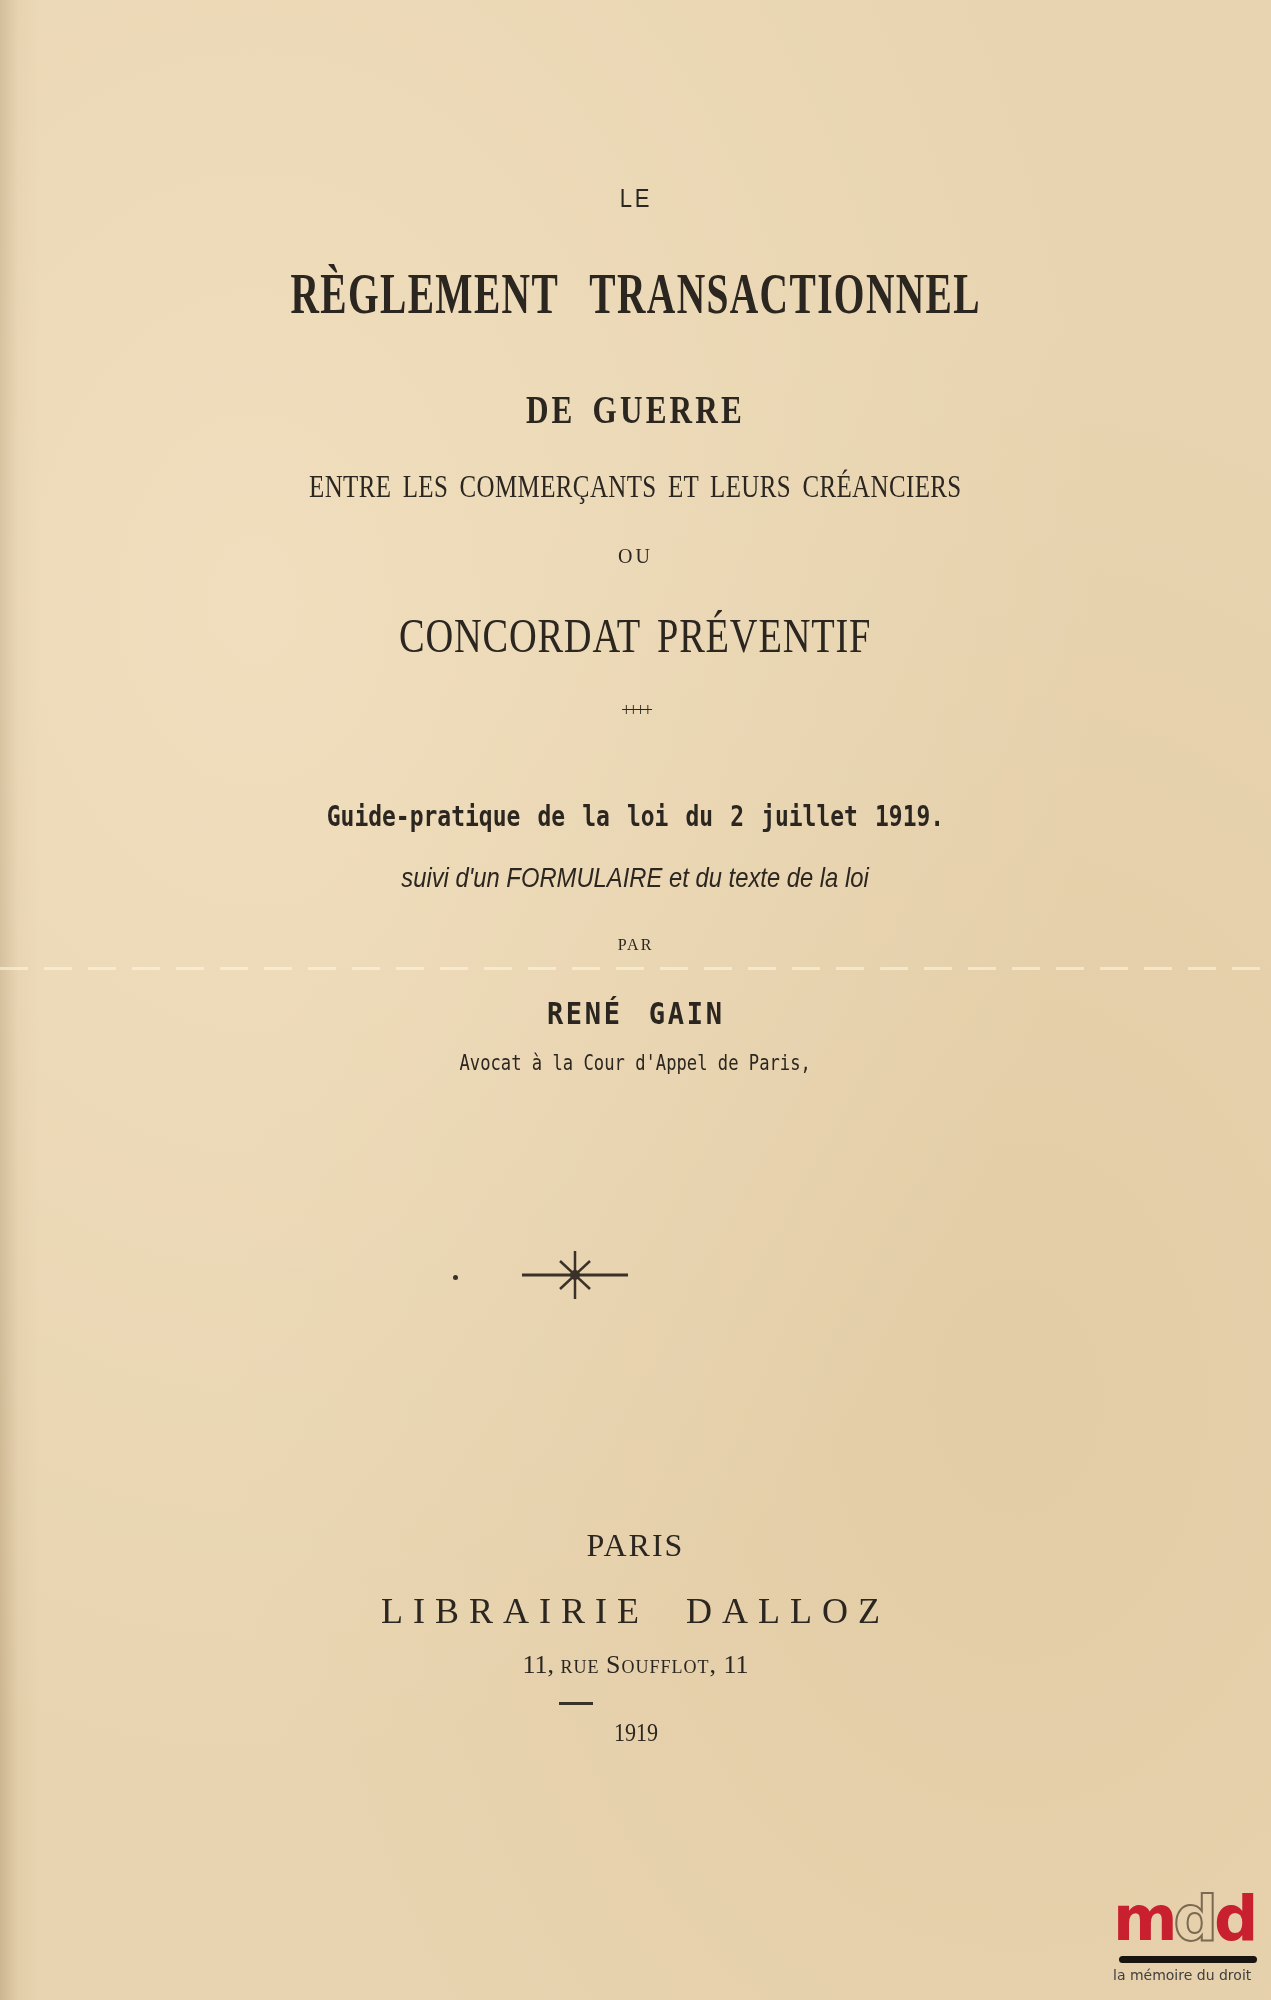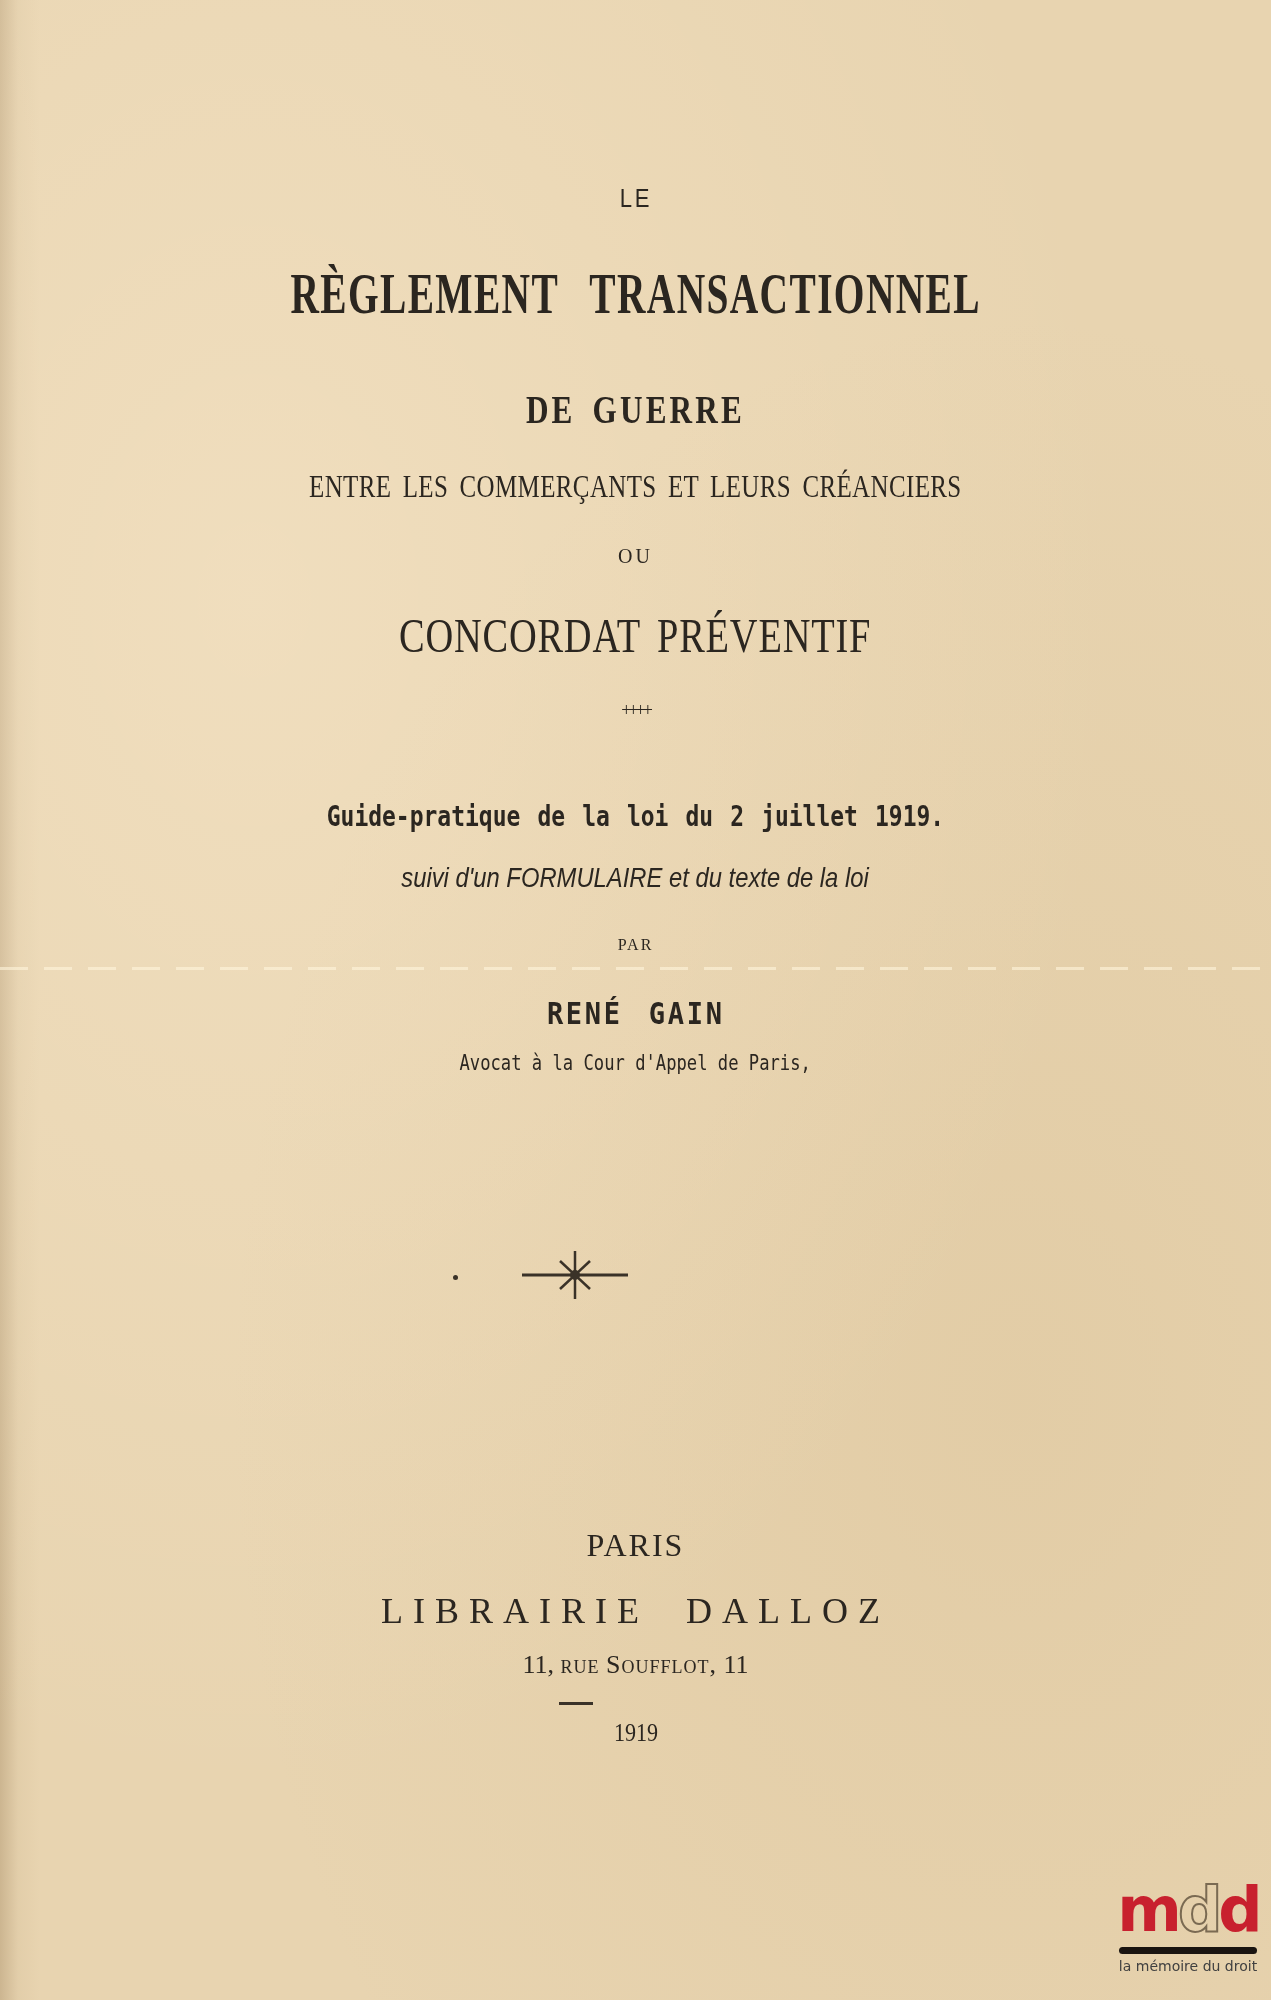--- a/index.html
+++ b/index.html
@@ -42,21 +42,21 @@
     background:repeating-linear-gradient(90deg, rgba(255,245,220,0.6) 0 28px, transparent 28px 44px); }
   .ornament { position:absolute; left:520px; top:1245px; width:110px; height:60px; }
   .speck { position:absolute; width:5px; height:5px; border-radius:50%; background:#3a3228; }
   .t-paris { top:1527px; font-size:32px; letter-spacing:2px; }
   .t-lib { top:1590px; font-size:36px; letter-spacing:10px; word-spacing:18px;text-align:center; }
   .t-addr { top:1650px; font-size:26px; }
   .t-addr .sc { font-variant:small-caps; letter-spacing:1px; }
   .dash { position:absolute; left:559px; top:1702px; width:34px; height:3px; background:#3a3228; }
   .t-year { top:1718px; font-size:26px; }
   .t-year span { transform:scaleX(0.85); }
-  .logo { position:absolute; right:8px; bottom:15px; width:150px; height:110px; text-align:center; }
+  .logo { position:absolute; right:8px; bottom:6px; width:150px; height:110px; text-align:left; }
   .logo-mark { font-family:"DejaVu Sans","Liberation Sans", sans-serif; font-size:62px; font-weight:bold; color:#c8202e; letter-spacing:-4px; line-height:70px; }
   .logo-mark .hollow { color:transparent; -webkit-text-stroke:2px #7a6a52; }
   .logo-bar { width:138px; height:7px; background:#1a1410; border-radius:4px; margin:2px auto 4px; }
   .logo-tag { font-family:"DejaVu Sans","Liberation Sans", sans-serif; font-size:14px; color:#404040; }
 </style>
 </head>
 <body>
 
 <div class="page">
 

